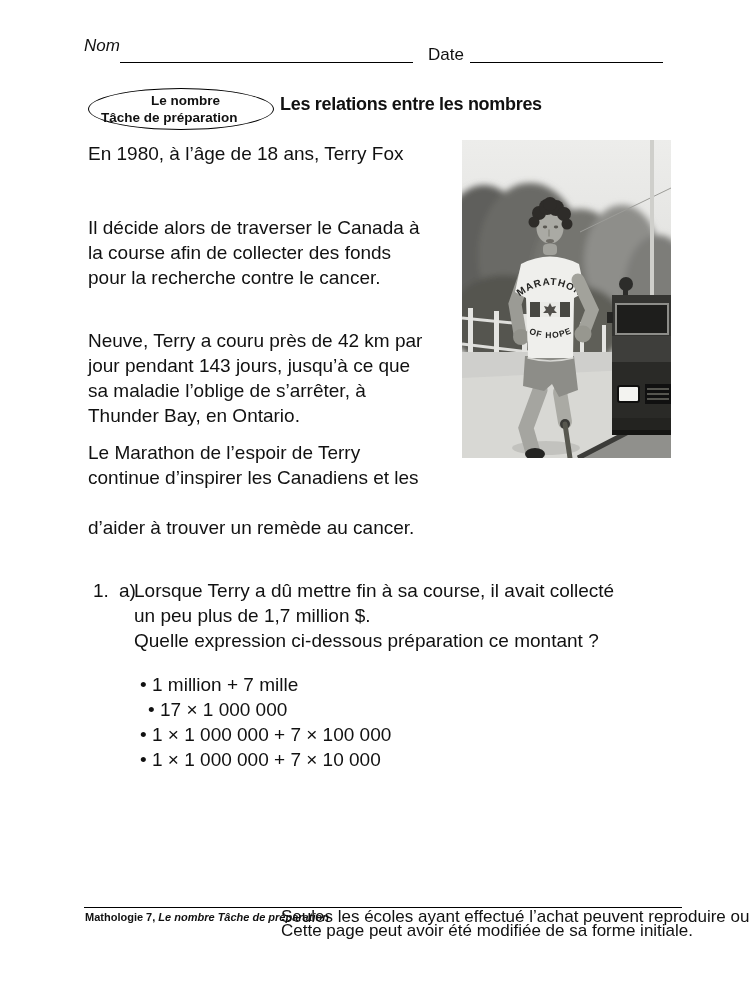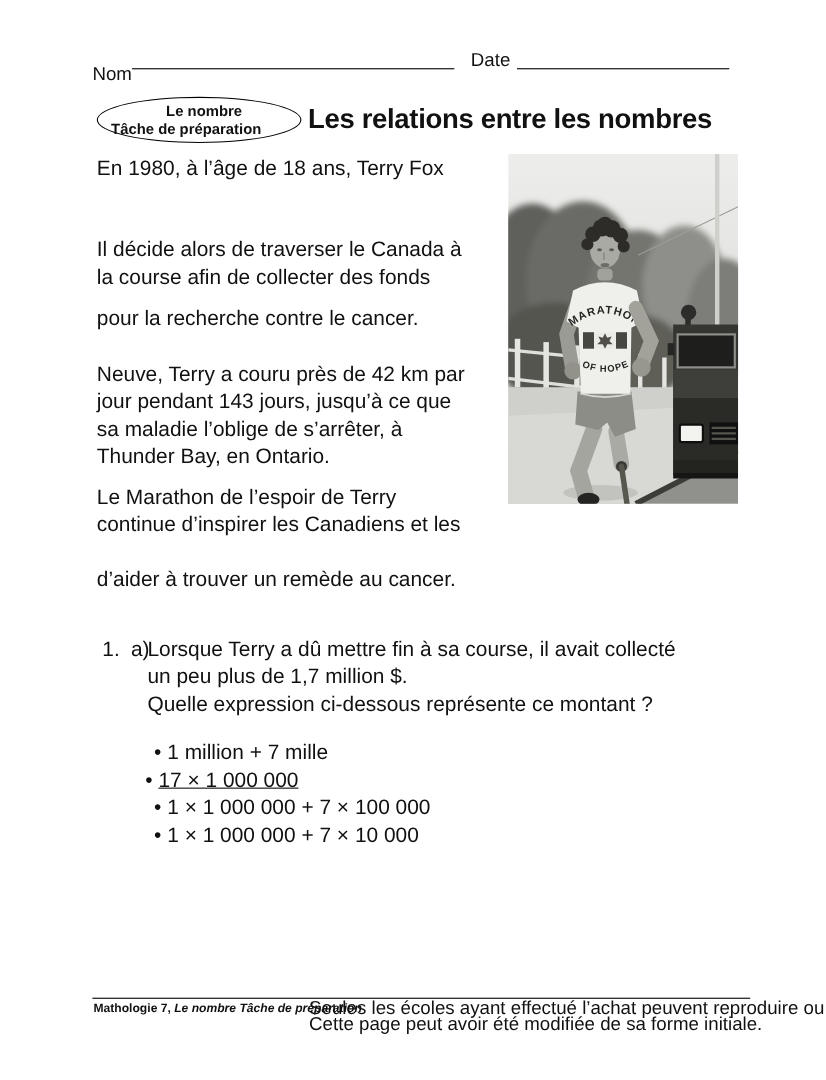--- a/index.html
+++ b/index.html
@@ -4,51 +4,51 @@
 <style>
   html,body{margin:0;padding:0;background:#ffffff;}
   .page{position:relative;width:751px;height:982px;background:#ffffff;overflow:hidden;
         font-family:"Liberation Sans", sans-serif;color:#111;}
   .abs{position:absolute;}
   .hdr-label{font-size:17px;color:#111;}
   .write-line{border-bottom:1.5px solid #000;height:17px;}
   .badge{box-sizing:border-box;border:1.6px solid #000;border-radius:50%;
          font-weight:bold;font-size:13.5px;line-height:16.5px;padding-top:4px;padding-left:12px;}
   .badge .l1{margin-left:14px;padding-left:36px;}
-  .title{font-size:25px;font-weight:bold;white-space:nowrap;letter-spacing:-0.3px;}
+  .title{font-size:18px;font-weight:bold;white-space:nowrap;letter-spacing:-0.3px;}
   .bline{font-size:19px;line-height:25px;white-space:nowrap;}
   .qnum{font-size:19px;line-height:25px;}
   .opt-row{font-size:19px;line-height:25px;white-space:nowrap;}
   .opt-row .bullet{display:inline-block;width:12px;}
   .foot-rule{border-top:1.6px solid #000;width:598px;height:0;}
   .foot-left{font-size:11px;font-weight:bold;white-space:nowrap;}
   .foot-left .ital{font-style:italic;}
   .foot-right{font-size:17px;line-height:14px;text-align:right;width:400px;white-space:nowrap;}
 </style>
 </head>
 <body>
 
 <div class="page">
 
-  <div class="abs hdr-label" style="left:84px;top:58px;">Nom</div>
+  <div class="abs hdr-label" style="left:84px;top:36px;font-style:italic;">Nom</div>
   <div class="abs write-line" style="left:120px;top:45px;width:293px;"></div>
   <div class="abs hdr-label" style="left:428px;top:45px;">Date</div>
   <div class="abs write-line" style="left:470px;top:45px;width:193px;"></div>
 
   <div class="abs badge" style="left:88px;top:88px;width:186px;height:42px;">
     <div class="l1">Le nombre</div>
     <div>Tâche de préparation</div>
   </div>
   <div class="abs title" style="left:280px;top:94px;">Les relations entre les nombres</div>
 
   <div class="abs bline" style="left:88px;top:141px;">En 1980, à l’âge de 18 ans, Terry Fox</div>
 
   <div class="abs bline" style="left:88px;top:215px;">Il décide alors de traverser le Canada à</div>
   <div class="abs bline" style="left:88px;top:240px;">la course afin de collecter des fonds</div>
-  <div class="abs bline" style="left:88px;top:265px;margin-top:12px;">pour la recherche contre le cancer.</div>
+  <div class="abs bline" style="left:88px;top:265px;">pour la recherche contre le cancer.</div>
 
   <div class="abs bline" style="left:88px;top:328px;">Neuve, Terry a couru près de 42 km par</div>
   <div class="abs bline" style="left:88px;top:353px;">jour pendant 143 jours, jusqu’à ce que</div>
   <div class="abs bline" style="left:88px;top:378px;">sa maladie l’oblige de s’arrêter, à</div>
   <div class="abs bline" style="left:88px;top:403px;">Thunder Bay, en Ontario.</div>
 
   <div class="abs bline" style="left:88px;top:440px;">Le Marathon de l’espoir de Terry</div>
   <div class="abs bline" style="left:88px;top:465px;">continue d’inspirer les Canadiens et les</div>
   <div class="abs bline" style="left:88px;top:515px;">d’aider à trouver un remède au cancer.</div>
 
@@ -153,26 +153,26 @@
       </text>
       <path d="M116,140 L130,170 L122,191" stroke="#a2a29b" stroke-width="13" fill="none"></path>
       <circle cx="121" cy="194" r="8.5" fill="#97978f"></circle>
     </g>
   </svg>
 
   <div class="abs qnum" style="left:93px;top:578px;">1.</div>
   <div class="abs qnum" style="left:119px;top:578px;">a)</div>
   <div class="abs bline" style="left:134px;top:578px;text-align:center;">Lorsque Terry a dû mettre fin à sa course, il avait collecté</div>
   <div class="abs bline" style="left:134px;top:603px;">un peu plus de 1,7 million $.</div>
-  <div class="abs bline" style="left:134px;top:628px;">Quelle expression ci-dessous représente ce montant ?</div>
+  <div class="abs bline" style="left:134px;top:628px;">Quelle expression ci-dessous préparation ce montant ?</div>
 
   <div class="abs opt-row" style="left:140px;top:672px;">
     <span class="bullet">•</span><span>1 million + 7 mille</span>
   </div>
-  <div class="abs opt-row" style="left:132px;top:697px;text-decoration:underline;">
+  <div class="abs opt-row" style="left:148px;top:697px;">
     <span class="bullet">•</span><span>17 × 1 000 000</span>
   </div>
   <div class="abs opt-row" style="left:140px;top:722px;">
     <span class="bullet">•</span><span>1 × 1 000 000 + 7 × 100 000</span>
   </div>
   <div class="abs opt-row" style="left:140px;top:747px;">
     <span class="bullet">•</span><span>1 × 1 000 000 + 7 × 10 000</span>
   </div>
 
   <div class="abs foot-rule" style="left:84px;top:907px;"></div>

